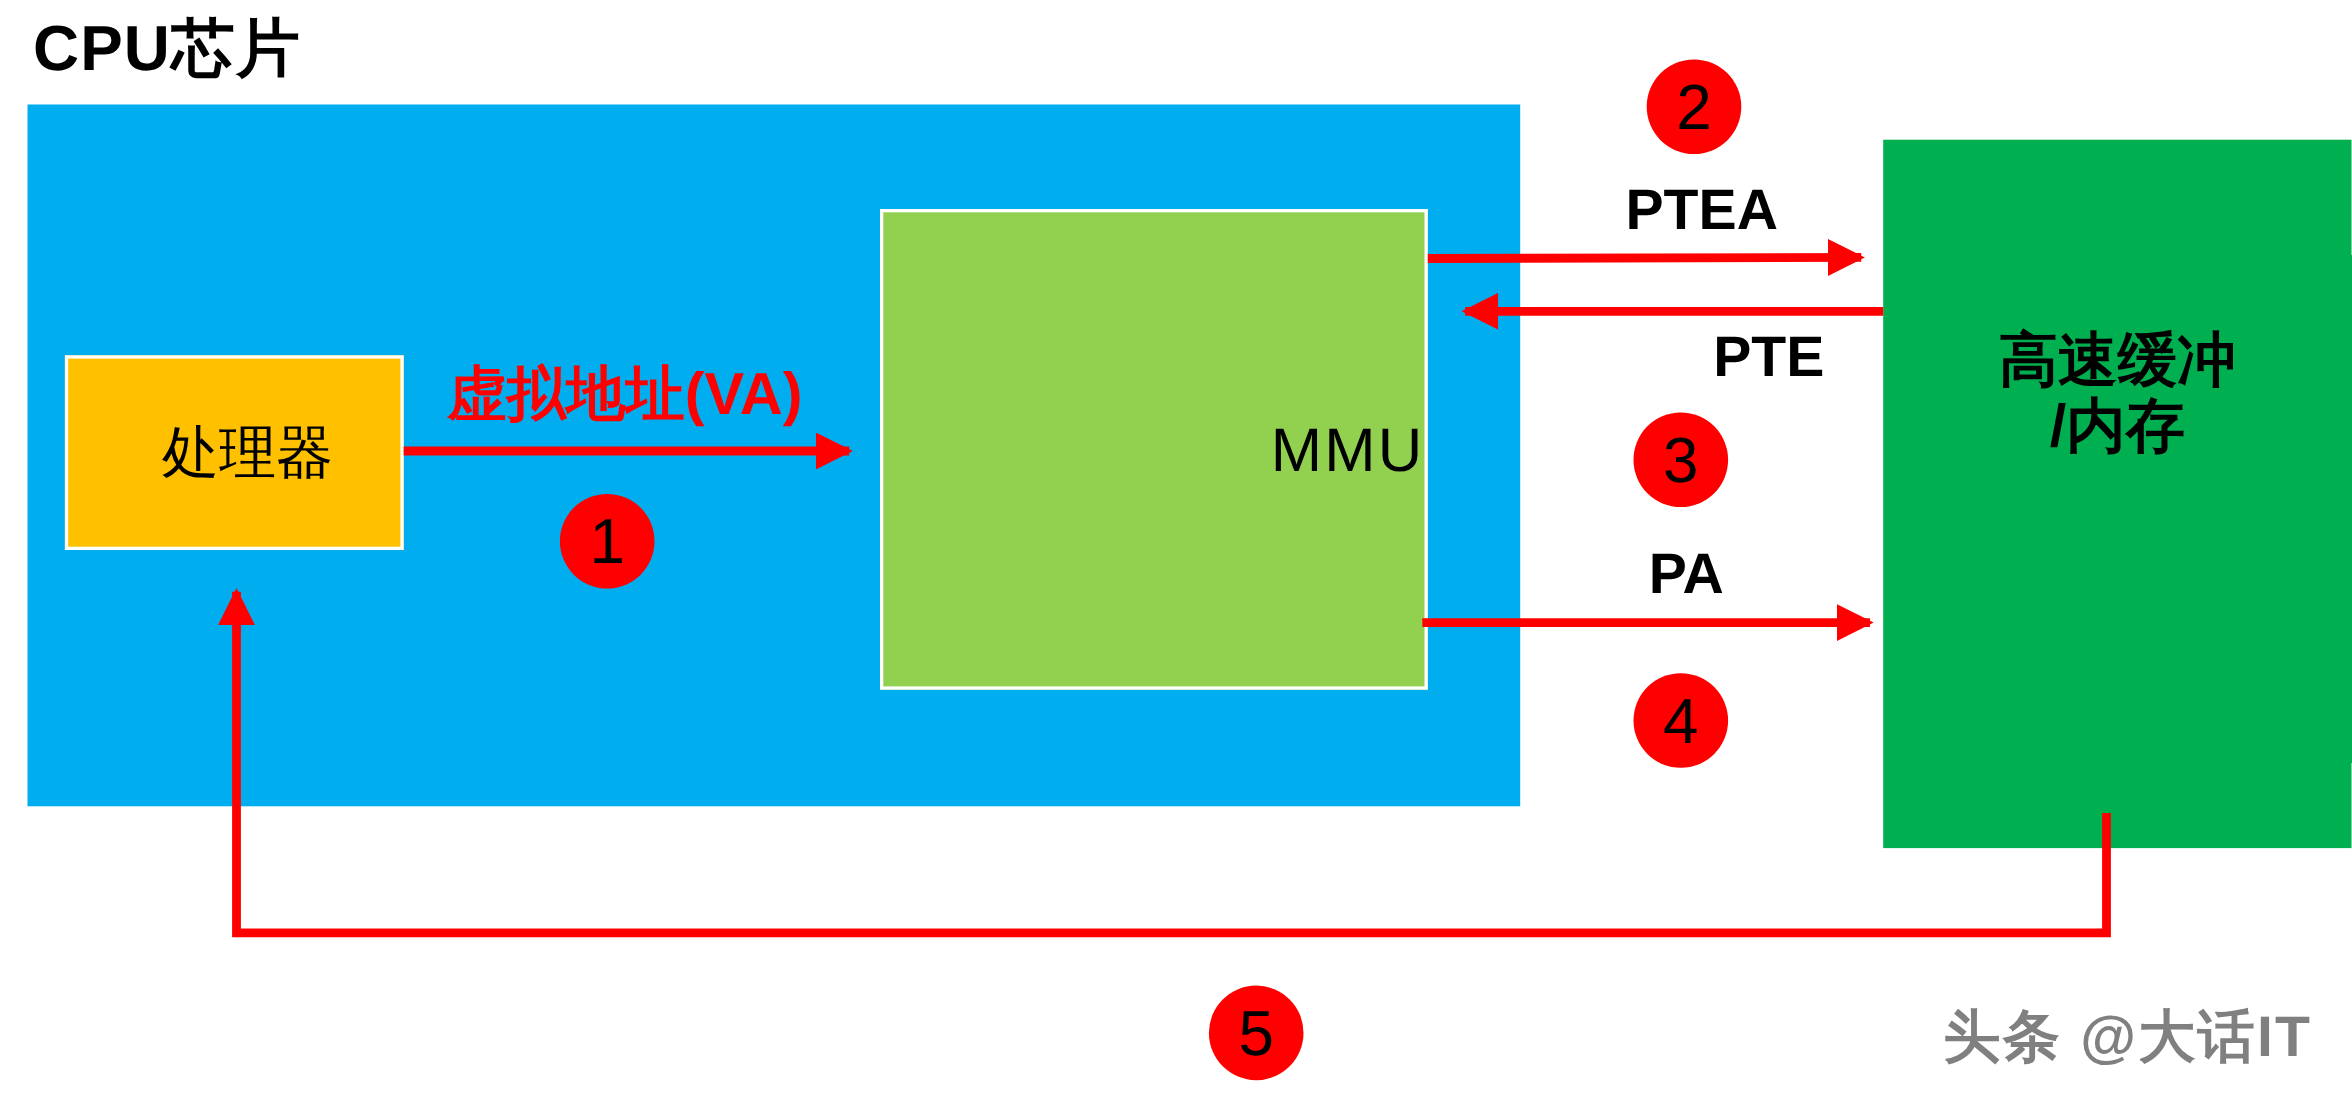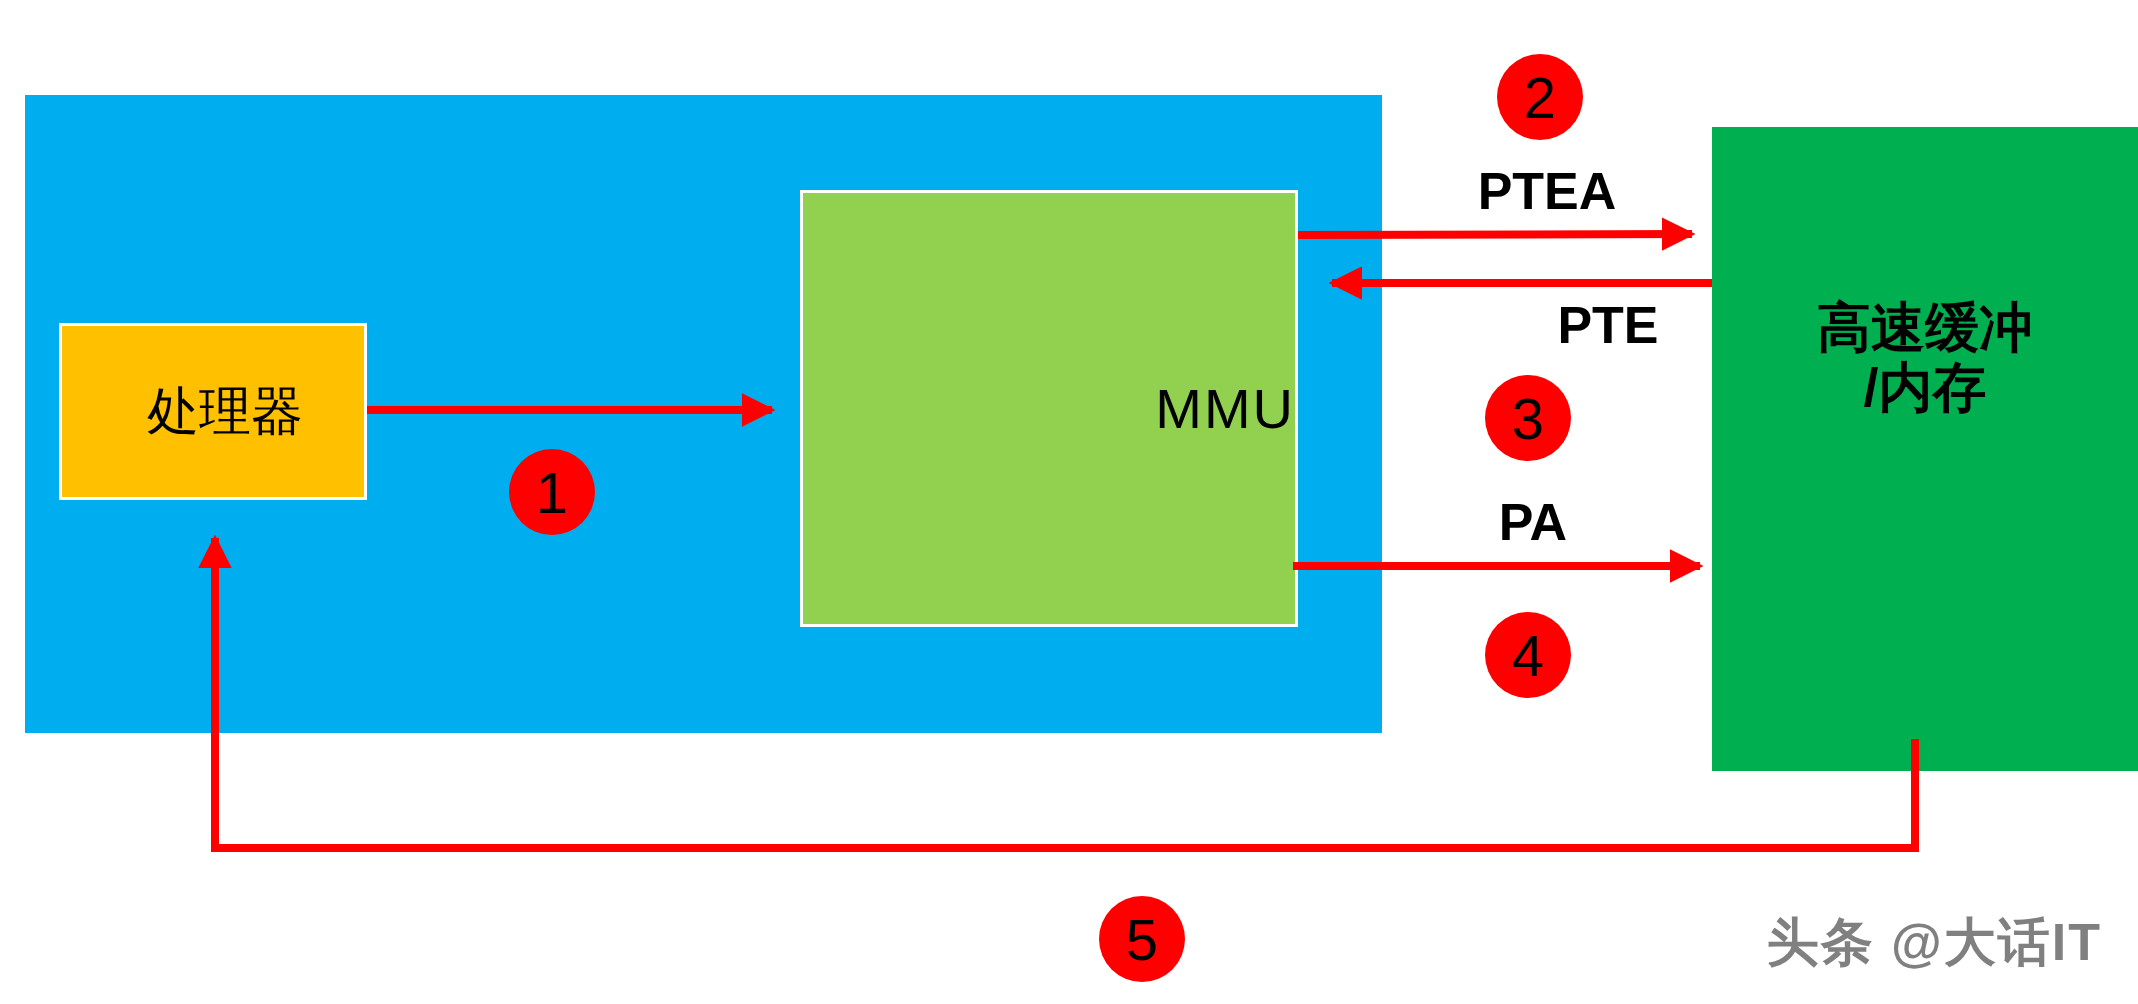--- a/index.html
+++ b/index.html
@@ -130,20 +130,21 @@
     width: 2138px;
     height: 1004px;
     pointer-events: none;
   }
 </style>
 </head>
 <body>
 
 <div class="canvas">
 
+  <div class="abs diagram-title">CPU芯片</div>
   <div class="abs cpu-chip"></div>
 
   <div class="abs processor-box">
     <span>处理器</span>
   </div>
 
   <div class="abs mmu-box">
     <span>MMU</span>
   </div>
 
@@ -160,20 +161,21 @@
         <path d="M 0 0 L 10 5 L 0 10 z" fill="#FF0000"></path>
       </marker>
     </defs>
     <line x1="367" y1="410" x2="772" y2="410" stroke="#FF0000" stroke-width="8" marker-end="url(#ah)"></line>
     <line x1="1298" y1="235" x2="1692" y2="234" stroke="#FF0000" stroke-width="8" marker-end="url(#ah)"></line>
     <line x1="1712" y1="283" x2="1332" y2="283" stroke="#FF0000" stroke-width="8" marker-end="url(#ah)"></line>
     <line x1="1293" y1="566" x2="1700" y2="566" stroke="#FF0000" stroke-width="8" marker-end="url(#ah)"></line>
     <polyline points="1915,739 1915,848 215,848 215,538" fill="none" stroke="#FF0000" stroke-width="8" stroke-linejoin="miter" marker-end="url(#ah)"></polyline>
   </svg>
 
+  <div class="abs arrow-label label-va">虚拟地址(VA)</div>
   <div class="abs arrow-label label-ptea">PTEA</div>
   <div class="abs arrow-label label-pte">PTE</div>
   <div class="abs arrow-label label-pa">PA</div>
 
   <div class="abs step-circle" style="left:509px; top:449px;">
     <span>1</span>
   </div>
   <div class="abs step-circle" style="left:1497px; top:54px;">
     <span>2</span>
   </div>

